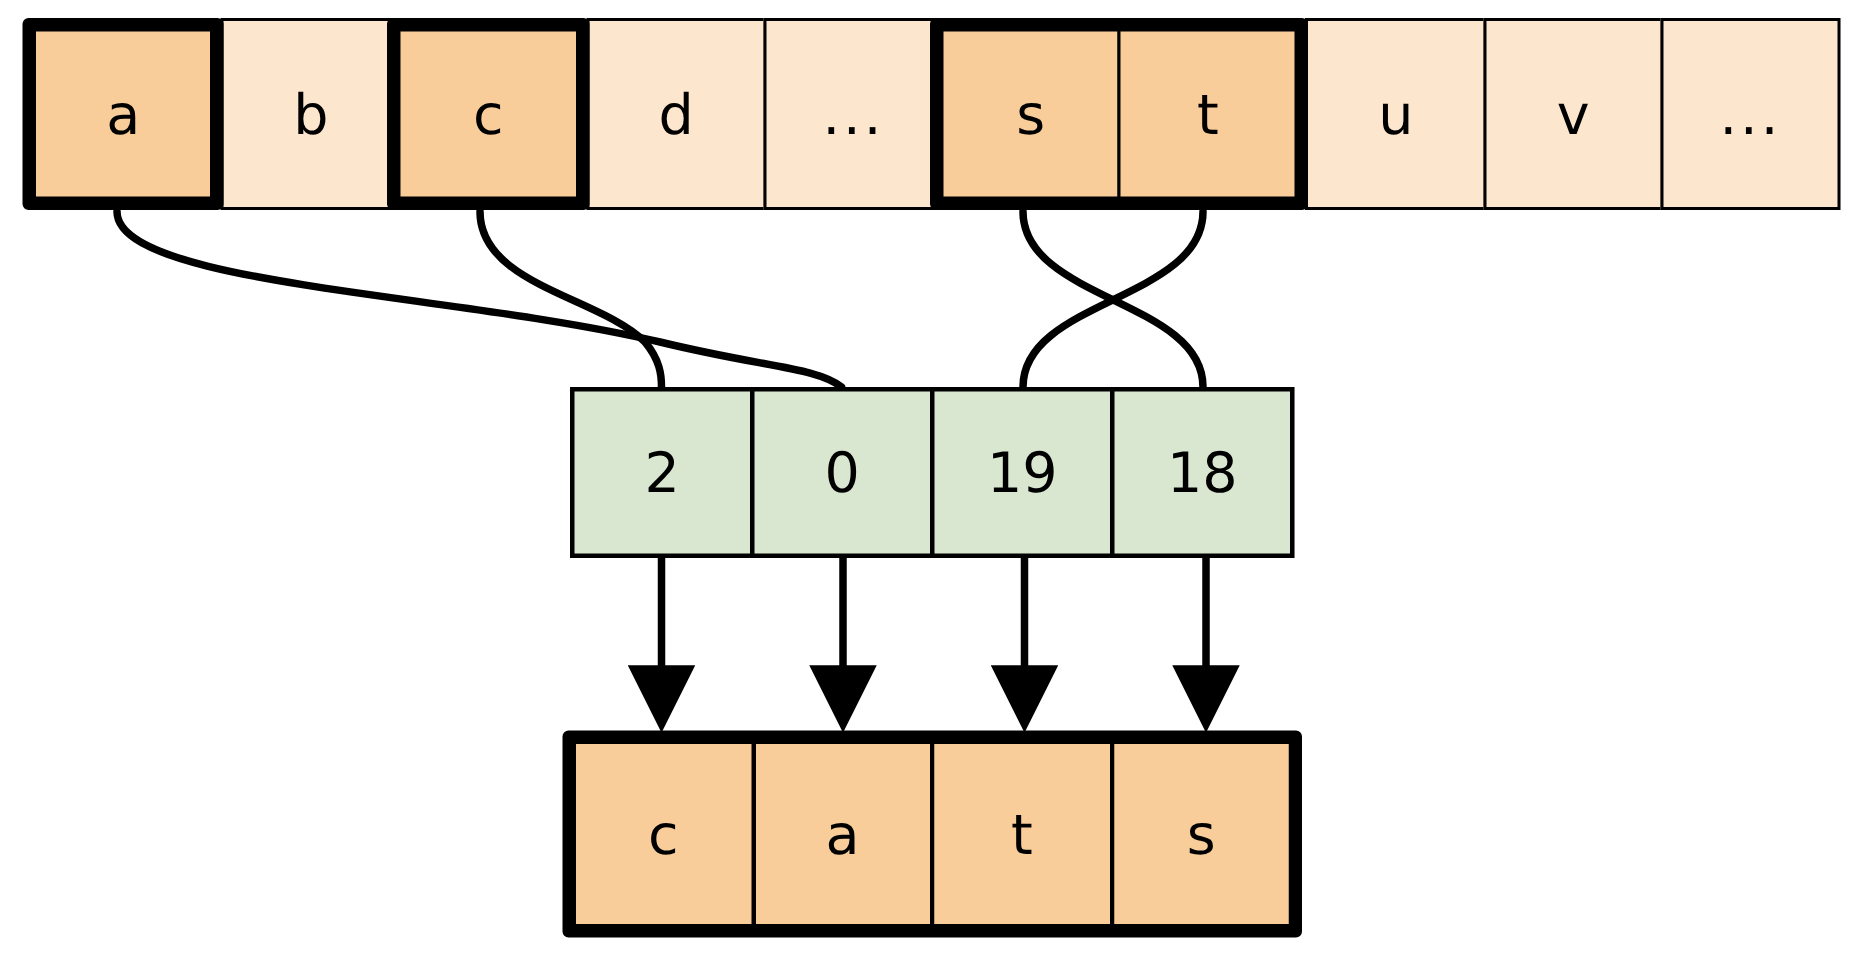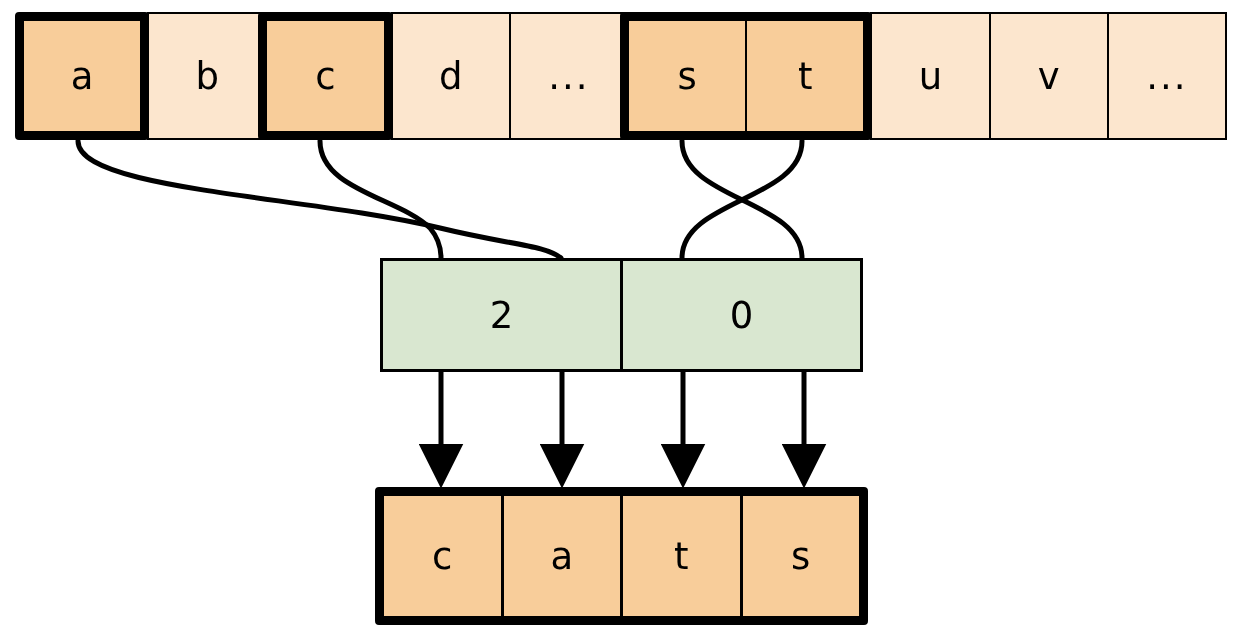--- a/index.html
+++ b/index.html
@@ -178,20 +178,26 @@
     </div>
   </div>
 
   <div id="index-row">
     <div class="index-cell">
       <span class="cell-text">2</span>
     </div>
     <div class="index-cell">
       <span class="cell-text">0</span>
     </div>
+    <div class="index-cell">
+      <span class="cell-text">19</span>
+    </div>
+    <div class="index-cell">
+      <span class="cell-text">18</span>
+    </div>
   </div>
 
   <div id="result-row">
     <div class="result-cell">
       <span class="cell-text">c</span>
     </div>
     <div class="result-cell">
       <span class="cell-text">a</span>
     </div>
     <div class="result-cell">

